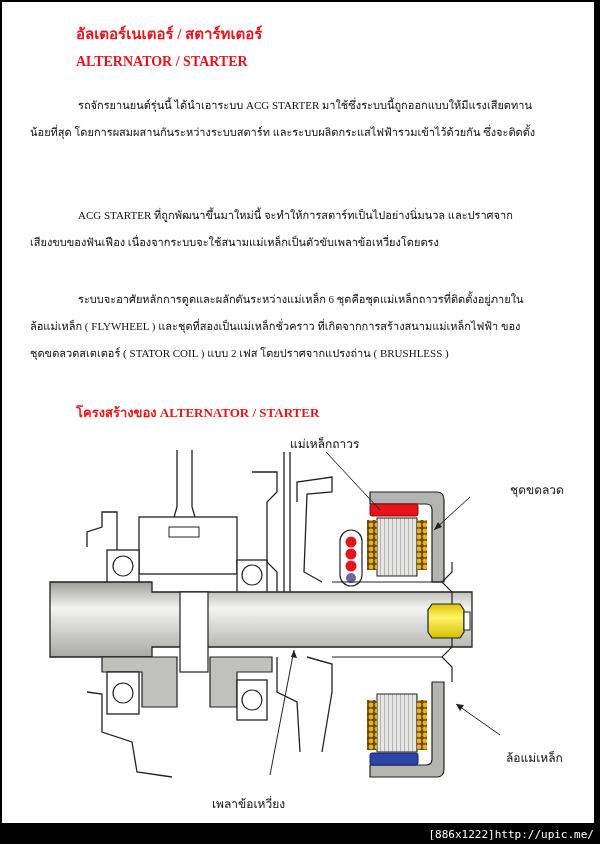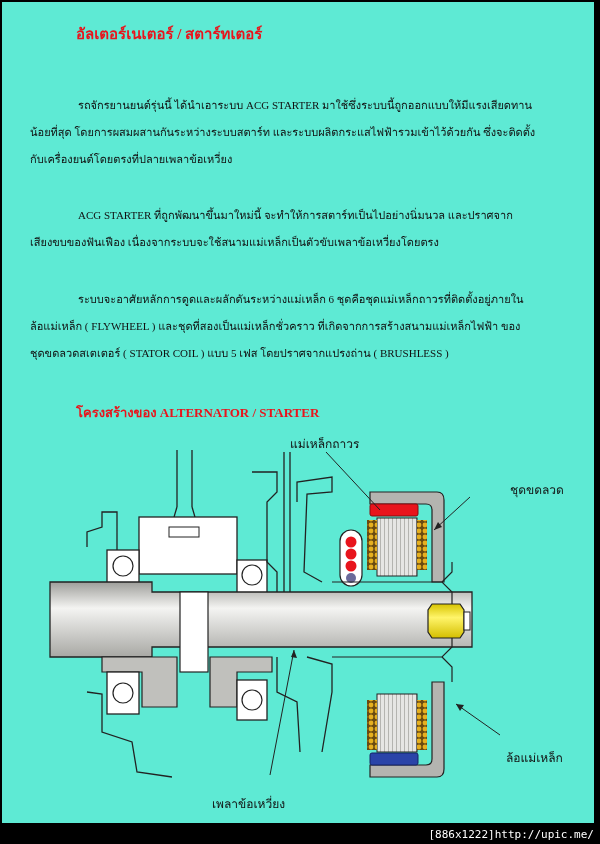--- a/index.html
+++ b/index.html
@@ -1,19 +1,19 @@
 <!DOCTYPE html>
 <html><head>
 <meta charset="utf-8">
 <style>
   html, body { margin: 0; padding: 0; }
   body { width: 600px; height: 844px; background: #000; position: relative; overflow: hidden; }
   .page {
     position: absolute; left: 2px; top: 2px; width: 592px; height: 821px;
-    background: #5eead4; overflow: hidden;
+    background: #ffffff; overflow: hidden;
     font-family: "Liberation Serif", "DejaVu Serif", serif; color: #111;
   }
   .title-th {
     position: absolute; left: 74px; top: 20px;
     color: #e8141c; font-size: 15px; font-weight: bold;
   }
   .title-en {
     position: absolute; left: 74px; top: 52px;
     color: #e8141c; font-size: 14px; font-weight: bold;
   }
@@ -40,36 +40,36 @@
     position: absolute; right: 6px; bottom: 3px;
     color: #fff; font-family: "DejaVu Sans Mono", "Liberation Mono", monospace;
     font-size: 11px;
   }
 </style>
 </head>
 <body>
 
 <div class="page">
   <div class="title-th">อัลเตอร์เนเตอร์ / สตาร์ทเตอร์</div>
+  <div class="title-en">ALTERNATOR / STARTER</div>
 
   <div class="para p1">
     <span class="line indent">รถจักรยานยนต์รุ่นนี้ ได้นำเอาระบบ ACG STARTER มาใช้ซึ่งระบบนี้ถูกออกแบบให้มีแรงเสียดทาน</span>
     <span class="line">น้อยที่สุด โดยการผสมผสานกันระหว่างระบบสตาร์ท และระบบผลิตกระแสไฟฟ้ารวมเข้าไว้ด้วยกัน ซึ่งจะติดตั้ง</span>
-    <span class="line">กับเครื่องยนต์โดยตรงที่ปลายเพลาข้อเหวี่ยง</span>
   </div>
 
   <div class="para p2">
     <span class="line indent">ACG  STARTER  ที่ถูกพัฒนาขึ้นมาใหม่นี้ จะทำให้การสตาร์ทเป็นไปอย่างนิ่มนวล และปราศจาก</span>
     <span class="line">เสียงขบของฟันเฟือง เนื่องจากระบบจะใช้สนามแม่เหล็กเป็นตัวขับเพลาข้อเหวี่ยงโดยตรง</span>
   </div>
 
   <div class="para p3">
     <span class="line indent">ระบบจะอาศัยหลักการดูดและผลักดันระหว่างแม่เหล็ก 6 ชุดคือชุดแม่เหล็กถาวรที่ติดตั้งอยู่ภายใน</span>
     <span class="line">ล้อแม่เหล็ก ( FLYWHEEL )  และชุดที่สองเป็นแม่เหล็กชั่วคราว ที่เกิดจากการสร้างสนามแม่เหล็กไฟฟ้า ของ</span>
-    <span class="line">ชุดขดลวดสเตเตอร์ ( STATOR  COIL ) แบบ 5  เฟส  โดยปราศจากแปรงถ่าน ( BRUSHLESS )</span>
+    <span class="line">ชุดขดลวดสเตเตอร์ ( STATOR  COIL ) แบบ 2  เฟส  โดยปราศจากแปรงถ่าน ( BRUSHLESS )</span>
   </div>
 
   <div class="section-title">โครงสร้างของ ALTERNATOR / STARTER</div>
 
   <div class="diagram">
     <svg width="560" height="380" viewBox="0 0 560 380">
       <defs>
         <linearGradient id="shaftGrad" x1="0" y1="0" x2="0" y2="1">
           <stop offset="0" stop-color="#9e9e9a"></stop>
           <stop offset="0.35" stop-color="#f4f4f2"></stop>

